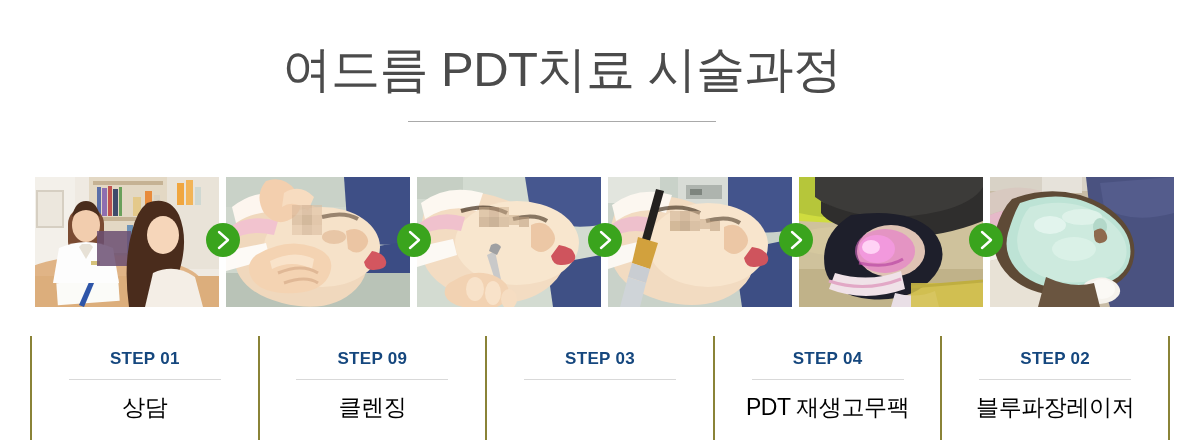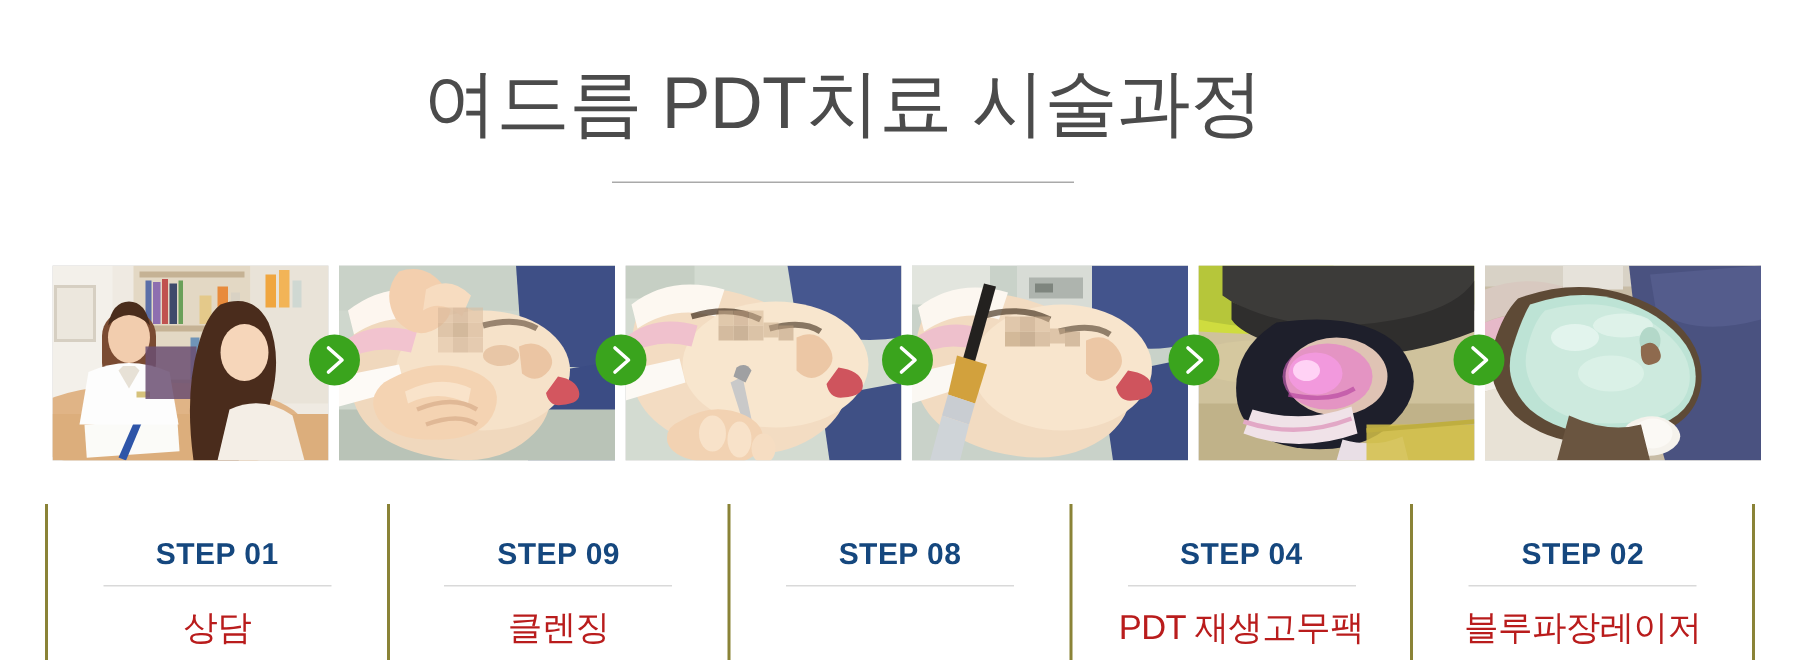--- a/index.html
+++ b/index.html
@@ -101,38 +101,38 @@
   .step {
     position: relative;
     flex: 1 1 0;
     height: 104px;
     border-left: 2px solid #8a8337;
     box-sizing: border-box;
     text-align: center;
   }
   .step:last-child { border-right: 2px solid #8a8337; }
   .step-num {
-    margin-top: 24px;
-    font-size: 20px;
+    margin-top: 13px;
+    font-size: 17px;
     font-weight: 700;
     letter-spacing: 0.3px;
     color: #15477e;
     line-height: 20px;
   }
   .step-rule {
     width: 152px;
     height: 1px;
     background: #d9d9d9;
     margin: 10px auto 0 auto;
   }
   .step-label {
     margin-top: 12px;
     font-size: 23px;
     line-height: 30px;
-    color: #b91c1c;
+    color: #000000;
     font-weight: 400;
     letter-spacing: -0.4px;
     white-space: nowrap;
   }
 </style>
 </head>
 <body>
 
 <div class="page">
 
@@ -373,21 +373,21 @@
       <div class="step-label">상담</div>
     </div>
 
     <div class="step">
       <div class="step-num">STEP 09</div>
       <div class="step-rule"></div>
       <div class="step-label">클렌징</div>
     </div>
 
     <div class="step">
-      <div class="step-num">STEP 08</div>
+      <div class="step-num">STEP 03</div>
       <div class="step-rule"></div>
     </div>
 
     <div class="step">
       <div class="step-num">STEP 04</div>
       <div class="step-rule"></div>
       <div class="step-label">PDT 재생고무팩</div>
     </div>
 
     <div class="step">

